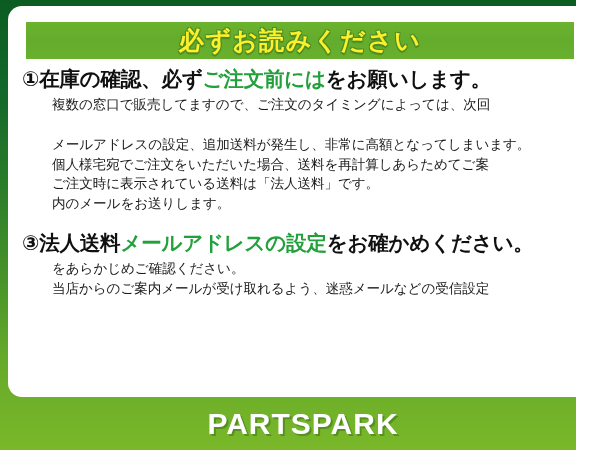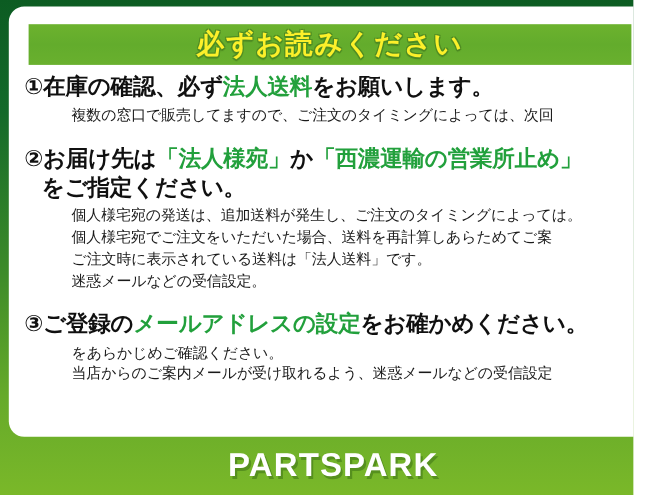--- a/index.html
+++ b/index.html
@@ -102,21 +102,21 @@
   .item-body {
     color: #1a1a1a;
     font-size: 13.6px;
     font-weight: normal;
     line-height: 1.46;
     letter-spacing: -0.1px;
     margin: 3px 0 0 0;
     padding-left: 30px;
   }
 
-  .item-body div { white-space: nowrap; margin-left: 13px; }
+  .item-body div { white-space: nowrap; }
 
   .gap-1 { height: 13px; }
   .gap-2 { height: 12px; }
 
   
   .footer {
     position: absolute;
     left: 0;
     right: 0;
     bottom: 0;
@@ -147,47 +147,43 @@
   <div class="card">
 
     <div class="banner">
       <div class="banner-title">必ずお読みください</div>
     </div>
 
     <div class="content">
 
       <div class="item">
         <p class="item-heading">
-          <span class="num">①</span><span>在庫の確認、必ず</span><span class="hl">法人送料</span><span>をお願いします。</span>
+          <span class="num">①</span><span>在庫の確認、必ず</span><span class="hl">ご注文前には</span><span>をお願いします。</span>
         </p>
         <div class="item-body">
           <div>複数の窓口で販売してますので、ご注文のタイミングによっては、次回</div>
         </div>
       </div>
 
       <div class="gap-1"></div>
 
       <div class="item">
-        <p class="item-heading">
-          <span class="num">②</span><span>お届け先は</span><span class="hl">「法人様宛」</span><span>か</span><span class="hl">「西濃運輸の営業所止め」</span>
-          <span class="heading-line2">をご指定ください。</span>
-        </p>
         <div class="item-body">
-          <div>個人様宅宛の発送は、追加送料が発生し、ご注文のタイミングによっては。</div>
+          <div>メールアドレスの設定、追加送料が発生し、非常に高額となってしまいます。</div>
           <div>個人様宅宛でご注文をいただいた場合、送料を再計算しあらためてご案</div>
           <div>ご注文時に表示されている送料は「法人送料」です。</div>
-          <div>迷惑メールなどの受信設定。</div>
+          <div>内のメールをお送りします。</div>
         </div>
       </div>
 
       <div class="gap-2"></div>
 
       <div class="item">
         <p class="item-heading">
-          <span class="num">③</span><span>ご登録の</span><span class="hl">メールアドレスの設定</span><span>をお確かめください。</span>
+          <span class="num">③</span><span>法人送料</span><span class="hl">メールアドレスの設定</span><span>をお確かめください。</span>
         </p>
         <div class="item-body">
           <div>をあらかじめご確認ください。</div>
           <div>当店からのご案内メールが受け取れるよう、迷惑メールなどの受信設定</div>
         </div>
       </div>
 
     </div>
   </div>
 

